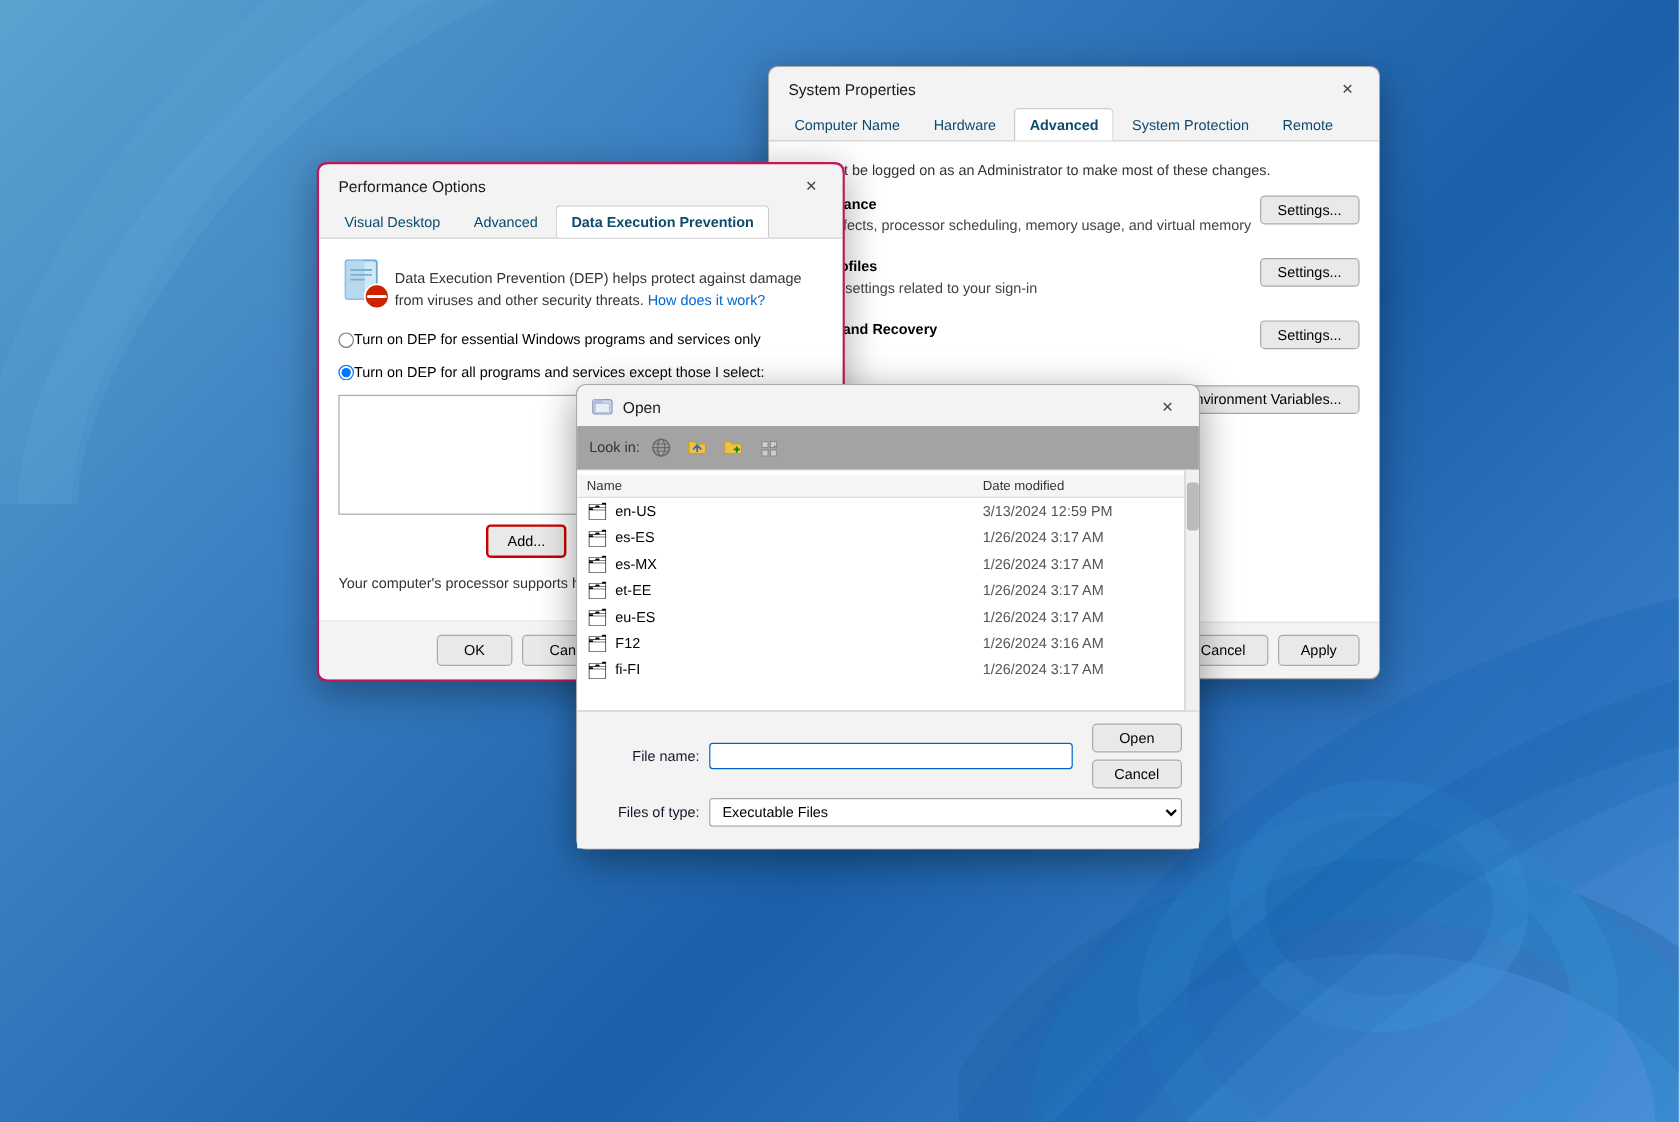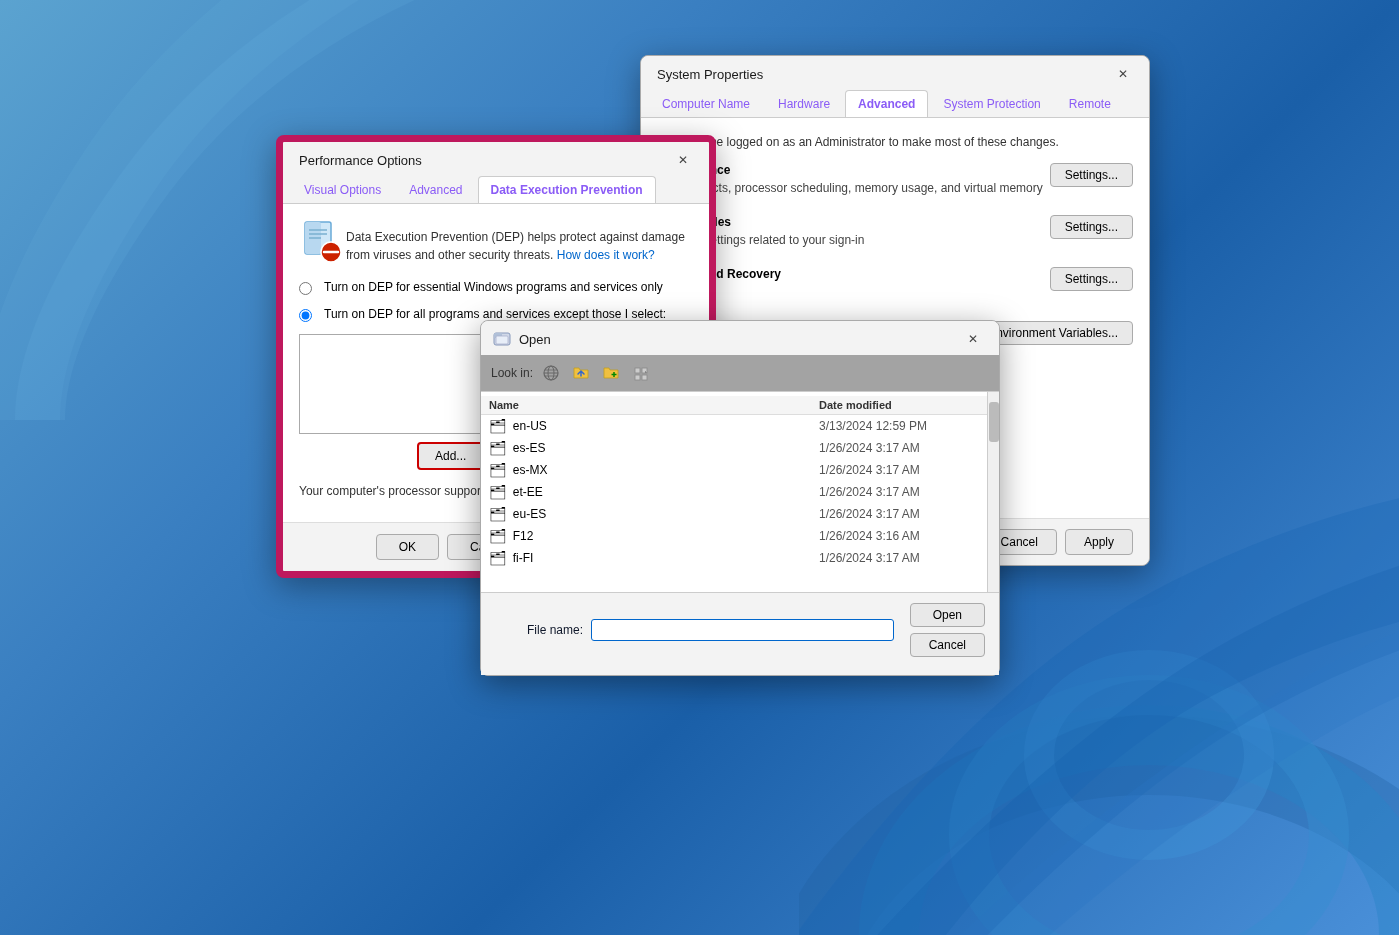--- a/index.html
+++ b/index.html
@@ -48,21 +48,21 @@
 
     .dialog-tabs {
       display: flex;
       padding: 0 8px;
       border-bottom: 1px solid #ccc;
       background: #f3f3f3;
     }
     .dialog-tab {
       padding: 6px 12px;
       font-size: 12px;
-      color: #8b5cf6;
+      color: #0c4a6e;
       cursor: pointer;
       border: 1px solid transparent;
       border-bottom: none;
       margin-right: 2px;
       border-radius: 4px 4px 0 0;
     }
     .dialog-tab.active {
       background: #fff;
       border-color: #ccc;
       border-bottom-color: #fff;
@@ -119,24 +119,24 @@
       background: #e9e9e9;
       border: 1px solid #aaa;
       border-radius: 4px;
       cursor: pointer;
     }
 
     
     .perf-dialog {
       position: absolute;
       top: 135px;
-      left: 276px;
+      left: 264px;
       width: 440px;
       background: #f3f3f3;
-      border: 7px solid #be185d;
+      border: 2px solid #be185d;
       border-radius: 8px;
       box-shadow: 0 8px 32px rgba(0,0,0,0.35);
       z-index: 10;
     }
     .perf-content {
       background: #fff;
       padding: 16px;
     }
 
     .dep-icon-area {
@@ -155,22 +155,22 @@
       color: #333;
       line-height: 1.5;
     }
     .dep-link {
       color: #0066cc;
       text-decoration: none;
     }
 
     .radio-option {
       display: flex;
-      align-items: flex-start;
-      gap: 12px;
+      align-items: center;
+      gap: 0;
       margin-bottom: 12px;
       font-size: 12px;
     }
     .radio-option input[type=radio] { margin-top: 2px; }
 
     .dep-list-box {
       border: 1px solid #aaa;
       height: 100px;
       margin: 0 0 8px 0;
       background: #fff;
@@ -306,21 +306,21 @@
     .file-list {
       flex: 1;
       padding: 4px 0;
       overflow-y: auto;
       max-height: 210px;
     }
     .file-list-header {
       display: flex;
       padding: 3px 8px;
       font-size: 11px;
-      font-weight: 700;
+      font-weight: 400;
       color: #333;
       border-bottom: 1px solid #ddd;
       background: #f5f5f5;
     }
     .file-list-header .col-name { flex: 1; }
     .file-list-header .col-date { width: 160px; }
     .file-row {
       display: flex;
       align-items: center;
       padding: 3px 8px;
@@ -469,21 +469,21 @@
     <button class="footer-btn">Apply</button>
   </div>
 </div>
 
 <div class="perf-dialog">
   <div class="dialog-titlebar">
     <span class="dialog-title">Performance Options</span>
     <div class="titlebar-close">✕</div>
   </div>
   <div class="dialog-tabs">
-    <div class="dialog-tab">Visual Options</div>
+    <div class="dialog-tab">Visual Desktop</div>
     <div class="dialog-tab">Advanced</div>
     <div class="dialog-tab active">Data Execution Prevention</div>
   </div>
   <div class="perf-content">
     <div class="dep-icon-area">
 
       <svg class="dep-icon" viewBox="0 0 44 44" xmlns="http://www.w3.org/2000/svg">
 
         <rect x="6" y="2" width="26" height="32" rx="2" fill="#d0e8f8" stroke="#6aaad8" stroke-width="1.5"></rect>
         <rect x="6" y="2" width="16" height="32" rx="2" fill="#b8d8f0"></rect>
@@ -626,14 +626,20 @@
 
   <div class="open-bottom">
     <div class="open-row">
       <span class="open-row-label">File name:</span>
       <input type="text" class="open-row-input" value="" style="">
       <div class="open-action-btns">
         <button class="open-btn">Open</button>
         <button class="open-btn">Cancel</button>
       </div>
     </div>
+    <div class="open-row">
+      <span class="open-row-label">Files of type:</span>
+      <select class="open-row-select">
+        <option>Executable Files</option>
+      </select>
+    </div>
   </div>
 </div>
 
 </body></html>

